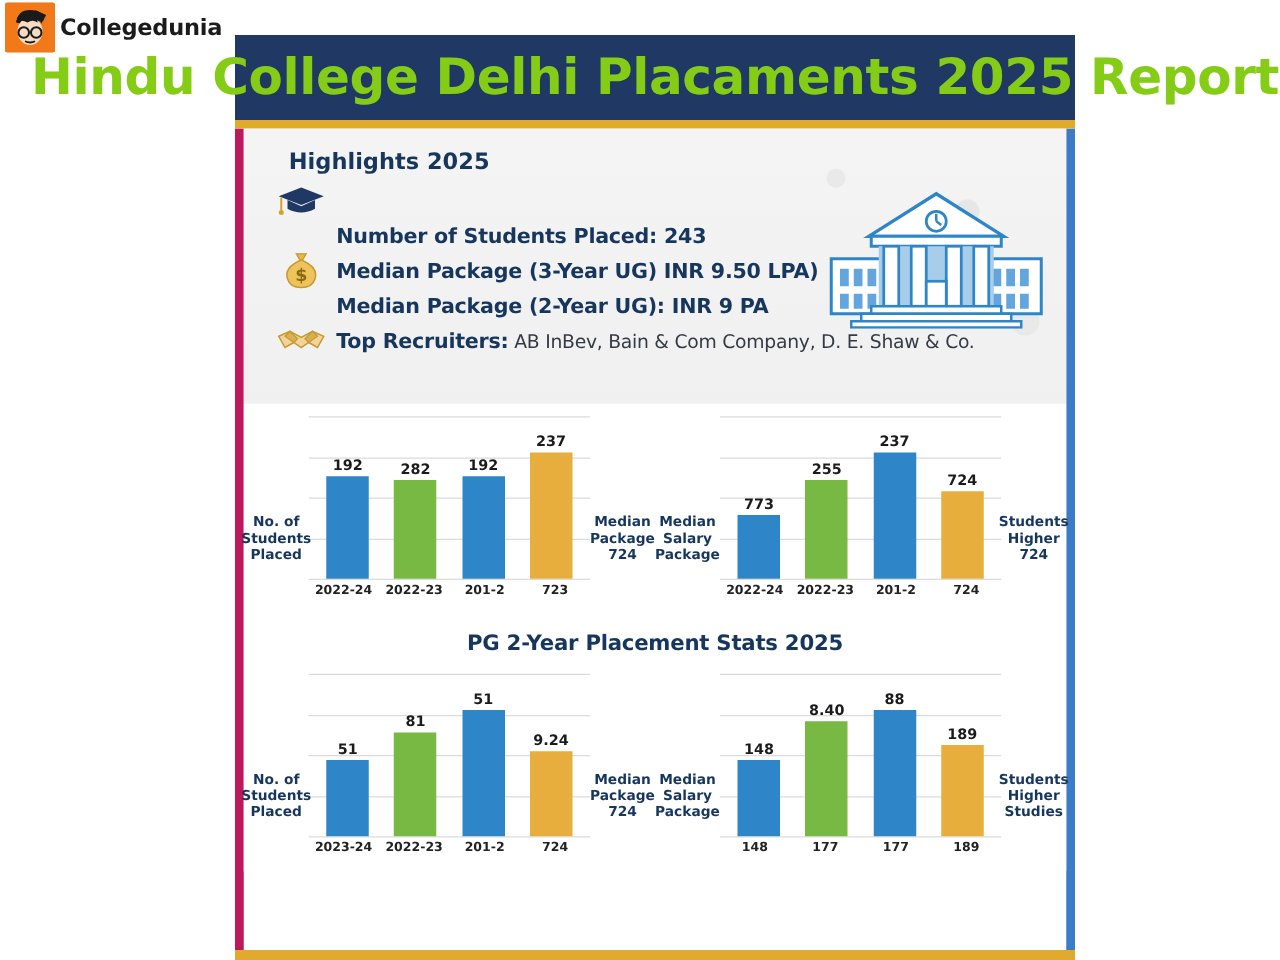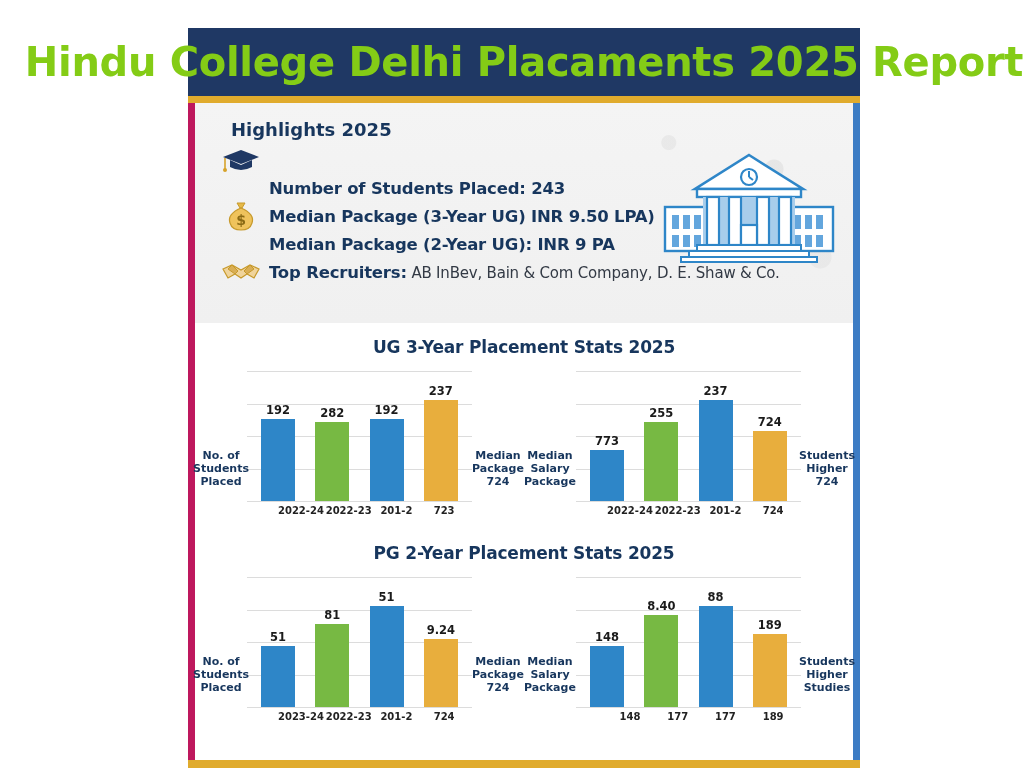--- a/index.html
+++ b/index.html
@@ -88,38 +88,54 @@
     justify-content: space-around; padding: 0 4px; box-sizing: border-box;
   }
   .bar-slot { width: 22%; display: flex; flex-direction: column; align-items: center; height: 100%; justify-content: flex-end; }
   .bar-val {
     font-size: 11.5px; font-weight: bold; color: #1b1b1b; margin-bottom: 2px;
     font-family: "DejaVu Sans", sans-serif;
   }
   .bar { width: 34px; }
   .axis {
     position: absolute; left: 52px; right: 52px; bottom: 8px; height: 16px;
-    display: flex; justify-content: flex-end; padding: 0 4px; box-sizing: border-box;
+    display: flex; justify-content: space-between; padding: 0 4px; box-sizing: border-box;
   }
   .tick {
     width: 22%; text-align: center; font-size: 10px; font-weight: bold; color: #222;
     font-family: "DejaVu Sans", sans-serif;
   }
   .side-label {
     position: absolute; width: 56px; text-align: center; font-size: 11px; font-weight: bold;
     color: #17365D; line-height: 13px; font-family: "DejaVu Sans", sans-serif;
   }
   .side-left { left: -2px; top: 88px; }
   .side-right { right: -2px; top: 88px; }
 </style>
 </head>
 <body>
 
 <div id="root">
 
+  <div class="brand">
+    <div class="brand-logo">
+      <svg width="40" height="40" viewBox="0 0 40 40">
+        <rect width="40" height="40" fill="#F2791A"></rect>
+        <path d="M9 16 Q10 6 20 6 Q31 6 31 15 L30 13 Q27 17 22 15 Q17 13 13 17 Z" fill="#1b1b1b"></path>
+        <path d="M24 6 L33 10 L29 17 Z" fill="#1b1b1b"></path>
+        <ellipse cx="20" cy="23" rx="10" ry="11" fill="#F6DCC3"></ellipse>
+        <path d="M9 16 Q13 13 18 16 Q22 13 26 16 L26 12 Q18 8 10 12 Z" fill="#1b1b1b"></path>
+        <circle cx="15" cy="24" r="4.2" fill="none" stroke="#1b1b1b" stroke-width="1.6"></circle>
+        <circle cx="25" cy="24" r="4.2" fill="none" stroke="#1b1b1b" stroke-width="1.6"></circle>
+        <line x1="19.2" y1="24" x2="20.8" y2="24" stroke="#1b1b1b" stroke-width="1.6"></line>
+        <path d="M16 31 Q20 33 24 31" fill="none" stroke="#1b1b1b" stroke-width="1.4"></path>
+      </svg>
+    </div>
+    <div class="brand-name">Collegedunia</div>
+  </div>
 
   <div class="poster">
 
     <div class="poster-header">
       <div class="poster-title">Hindu College Delhi Placaments 2025 Report</div>
     </div>
     <div class="gold-rule"></div>
 
     <div class="poster-body">
 
@@ -216,21 +232,20 @@
             <div class="hl-text">
               <span class="lead">Top Recruiters:</span><span class="light"> AB InBev, Bain &amp; Com Company, D. E. Shaw &amp; Co.</span>
             </div>
           </div>
 
         </div>
       </div>
 
       <div class="charts">
 
-        <div class="section-title">UG 3-Year Placement Stats 2025</div>
         <div class="chart-pair">
           <div class="chart-card">
               <div class="plot">
                 <div class="gridlines">
                   <div class="gridline" style="top: 0%;"></div>
                   <div class="gridline" style="top: 25%;"></div>
                   <div class="gridline" style="top: 50%;"></div>
                   <div class="gridline" style="top: 75%;"></div>
                   <div class="gridline" style="top: 100%;"></div>
                 </div>

